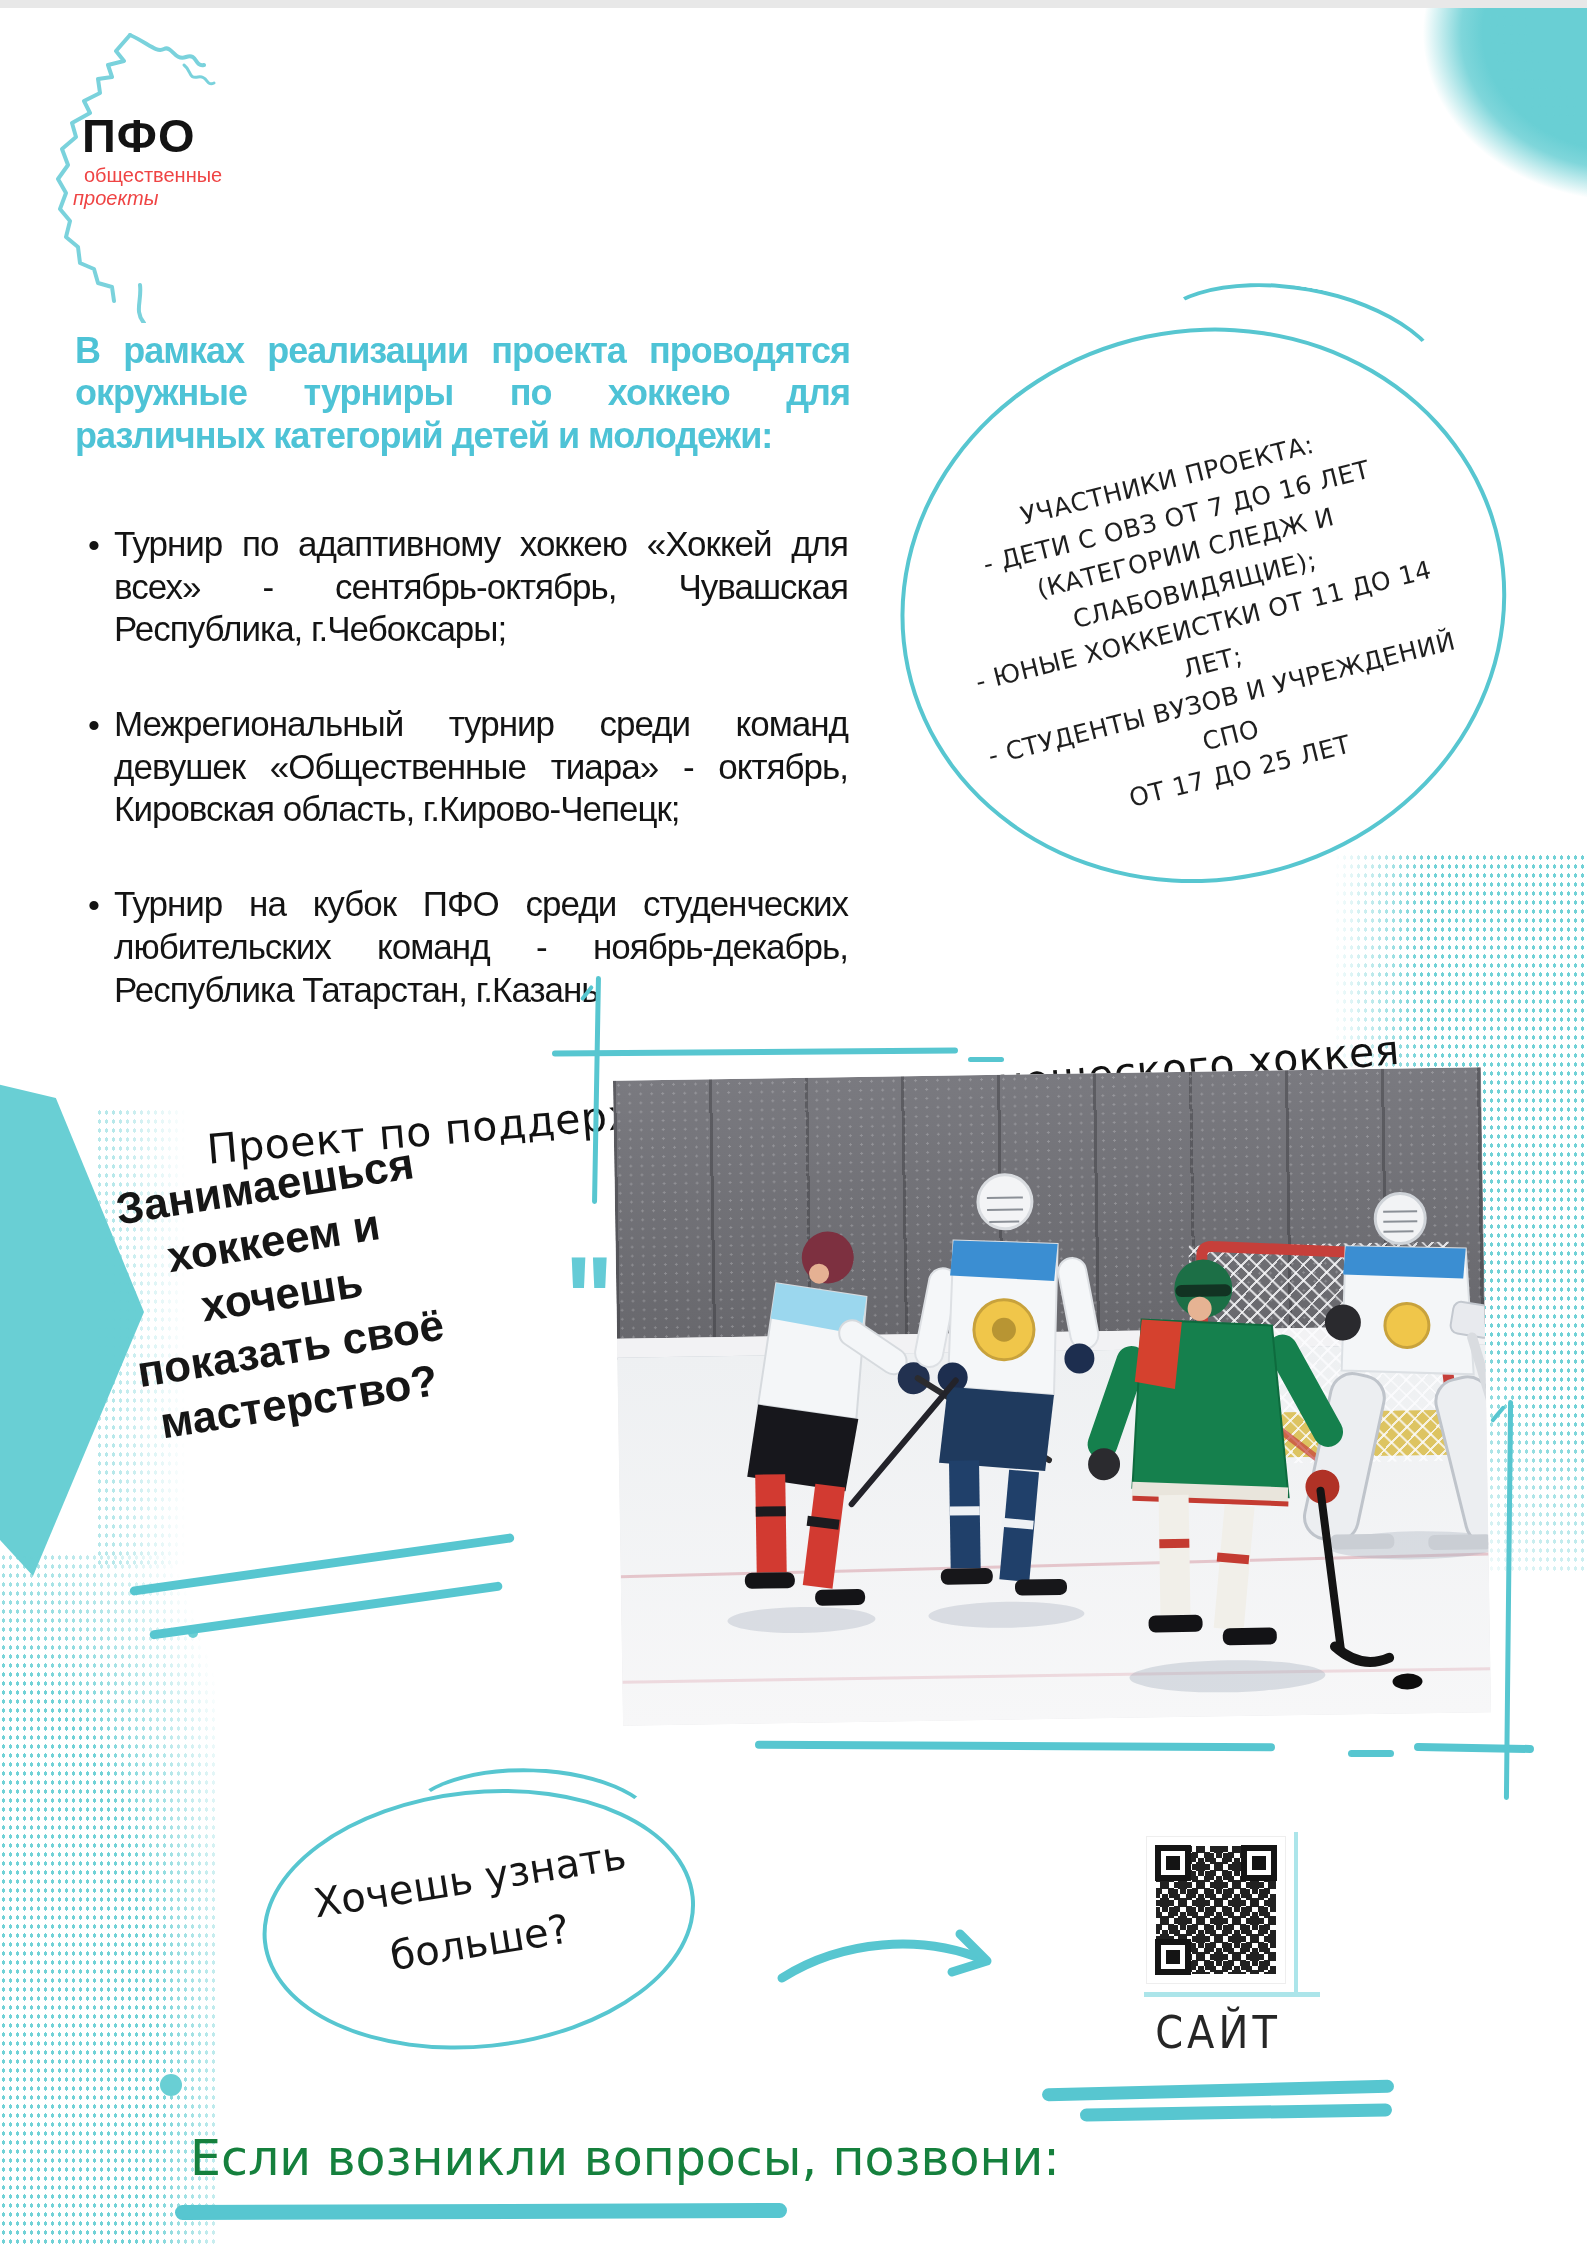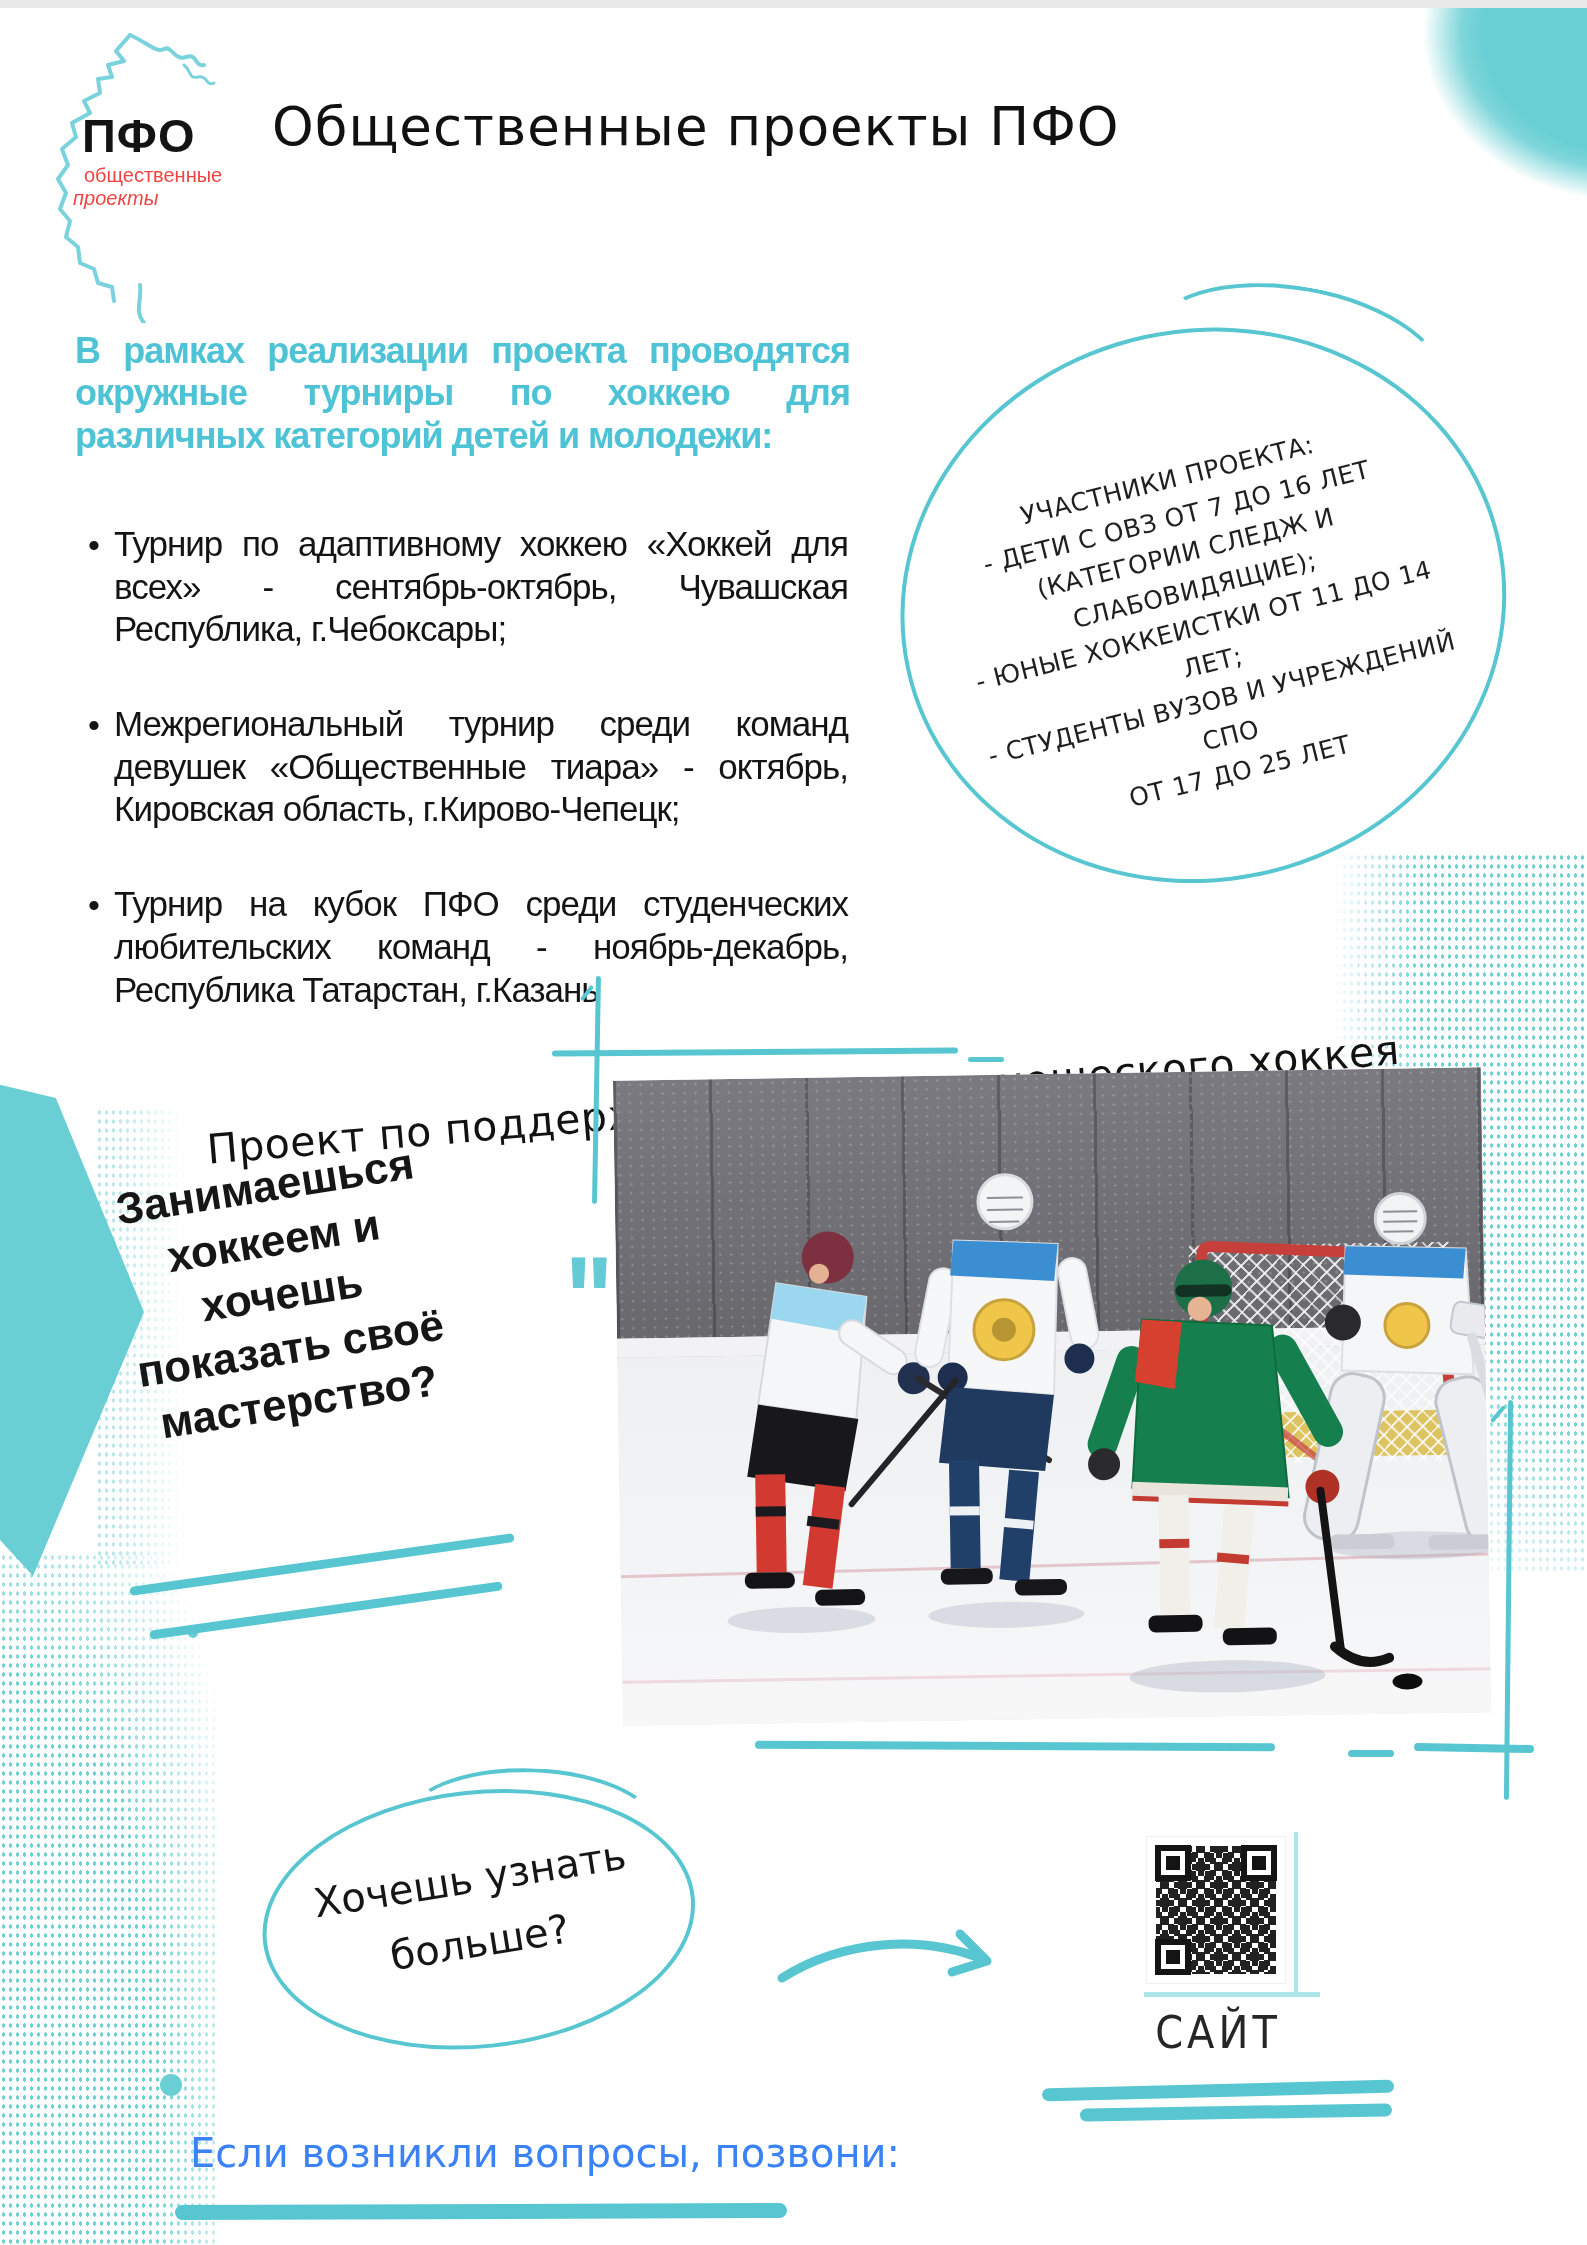--- a/index.html
+++ b/index.html
@@ -42,21 +42,21 @@
   .bullet-item{display:flex;width:760px;}
   .bullet-dot{width:26px;font-size:34px;line-height:1.22;color:#141414;padding-top:2px;}
   .bullet-text{flex:1;font-size:35px;line-height:1.22;text-align:justify;color:#141414;}
   .oval-text{font-size:25px;line-height:1.5;letter-spacing:.5px;color:#1f1f1f;text-align:center;}
   .project-line{font-size:41px;color:#121212;letter-spacing:.5px;}
   .main-title{width:860px;text-align:center;font-size:104px;font-weight:bold;color:#64cbd6;
     letter-spacing:3px;transform:scale(.98,1.18);transform-origin:center top;white-space:nowrap;}
   .side-q{width:480px;text-align:center;font-size:44px;font-weight:bold;line-height:1.24;color:#161616;}
   .more-q{width:420px;text-align:center;font-size:40px;line-height:1.6;color:#161616;}
   .qr-label{width:160px;text-align:center;font-size:40px;letter-spacing:4px;color:#262626;transform:scaleY(1.1);}
-  .bottom-q{font-size:40px;color:#3b82f6;}
+  .bottom-q{font-size:49px;color:#15803d;}
 
   
   .photo{left:618px;top:1066px;width:868px;height:645px;transform:rotate(-0.9deg);overflow:hidden;background:#ececee;}
   .ph-wall{position:absolute;left:0;top:0;width:100%;height:40%;
     background:repeating-linear-gradient(90deg, rgba(40,40,44,.35) 0 3px, rgba(0,0,0,0) 3px 96px),
                linear-gradient(#7a7a80,#68686d);}
   .ph-wall-grain{position:absolute;left:0;top:0;width:100%;height:40%;
     background-image:radial-gradient(rgba(235,235,238,.5) 1.2px, transparent 1.4px);background-size:11px 9px;opacity:.5;}
   .ph-boards{position:absolute;left:0;top:40%;width:100%;height:3%;background:#f2f2f4;border-bottom:2px solid #b9c0c8;}
   .ph-ice{position:absolute;left:0;top:43%;width:100%;height:57%;background:linear-gradient(#eef0f2,#f7f7f8);}
@@ -78,21 +78,20 @@
     <svg class="abs" style="left:0;top:0;" width="260" height="300" viewBox="0 0 260 300">
       <path d="M112,12 l-14,16 8,10 -16,4 4,12 -14,2 2,14 -16,8 6,12 -18,10 4,14 -14,12 6,16 -10,14 8,14 -6,16 10,12 -4,16 12,10 2,16 14,6 4,14 14,4 2,14" fill="none" stroke="#7ad2dc" stroke-width="4" stroke-linecap="round" stroke-linejoin="round"></path>
       <path d="M112,12 c18,8 26,18 34,14 s10,12 22,8 8,10 18,8 m-64,220 c2,16 -6,26 4,38 m0,0 c-10,10 -2,22 -8,30" fill="none" stroke="#7ad2dc" stroke-width="4" stroke-linecap="round"></path>
       <path d="M166,42 c8,6 4,14 14,12 s8,10 16,6" fill="none" stroke="#7ad2dc" stroke-width="3" stroke-linecap="round"></path>
     </svg>
     <div class="abs logo-acronym" style="left:64px;top:85px;">ПФО</div>
     <div class="abs logo-sub" style="left:66px;top:142px;">общественные</div>
     <div class="abs logo-sub" style="left:55px;top:165px;font-style:italic;">проекты</div>
   </div>
 
-  <div class="abs hand page-title" style="left:272px;top:88px;">Общественные проекты ПФО</div>
 
   <div class="abs intro cond" style="left:75px;top:322px;">В рамках реализации проекта проводятся окружные турниры по хоккею для различных категорий детей и молодежи:</div>
 
   <div class="abs" style="left:88px;top:515px;">
     <div class="bullet-item">
       <div class="bullet-dot">•</div>
       <div class="bullet-text cond">Турнир по адаптивному хоккею «Хоккей для всех» - сентябрь-октябрь, Чувашская Республика, г.Чебоксары;</div>
     </div>
     <div class="bullet-item" style="margin-top:52px;">
       <div class="bullet-dot">•</div>

